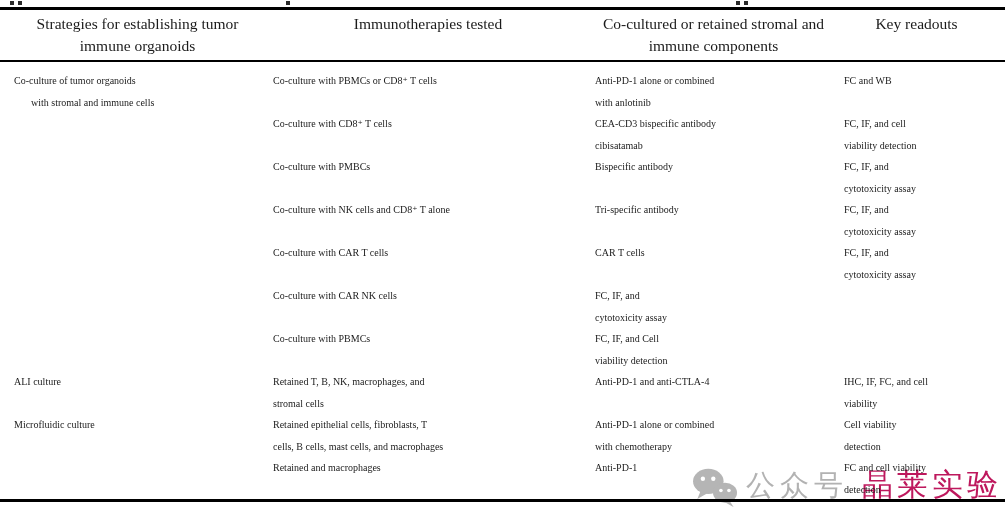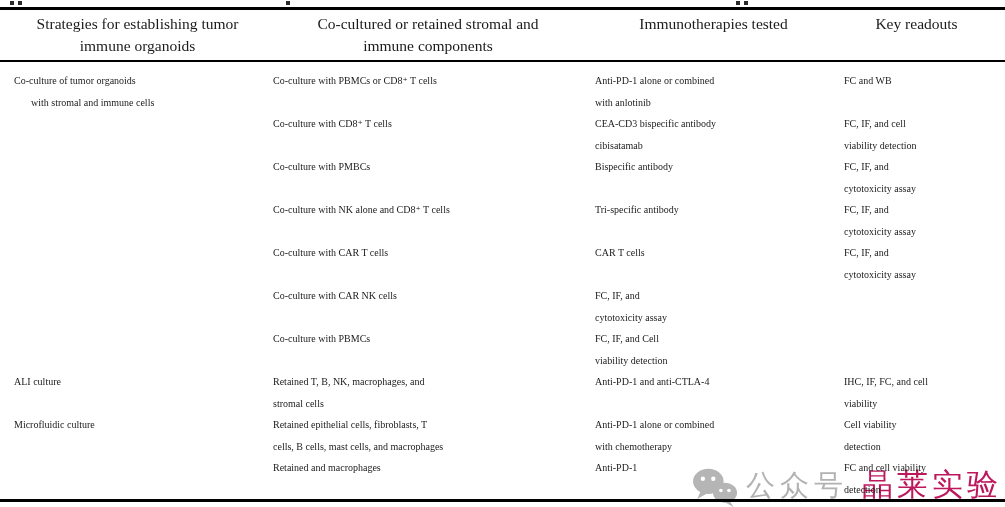--- a/index.html
+++ b/index.html
@@ -81,23 +81,23 @@
       </svg>
     </span>
     <span class="wm-label">公众号</span>
     <span class="wm-brand">晶莱实验</span>
   </div>
 
   <div class="content">
     <div class="header">
       <div class="hcell">Strategies for establishing tumor
 immune organoids</div>
+      <div class="hcell">Immunotherapies tested</div>
       <div class="hcell">Co-cultured or retained stromal and
 immune components</div>
-      <div class="hcell">Immunotherapies tested</div>
       <div class="hcell">Key readouts</div>
     </div>
 
     <div class="rule rule-mid"></div>
 
     <div class="tbody">
         <div class="trow">
           <div class="cell">
             <div class="line">Co-culture of tumor organoids</div>
             <div class="line hang">with stromal and immune cells</div>
@@ -136,21 +136,21 @@
             <div class="line">Bispecific antibody</div>
           </div>
           <div class="cell">
             <div class="line">FC, IF, and</div>
             <div class="line">cytotoxicity assay</div>
           </div>
         </div>
         <div class="trow">
           <div class="cell"></div>
           <div class="cell">
-            <div class="line">Co-culture with NK alone and CD8⁺ T cells</div>
+            <div class="line">Co-culture with NK cells and CD8⁺ T alone</div>
           </div>
           <div class="cell">
             <div class="line">Tri-specific antibody</div>
           </div>
           <div class="cell">
             <div class="line">FC, IF, and</div>
             <div class="line">cytotoxicity assay</div>
           </div>
         </div>
         <div class="trow">

